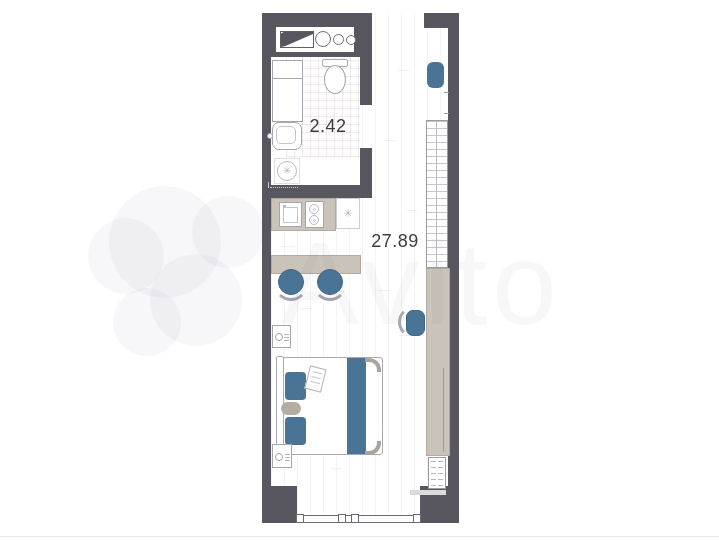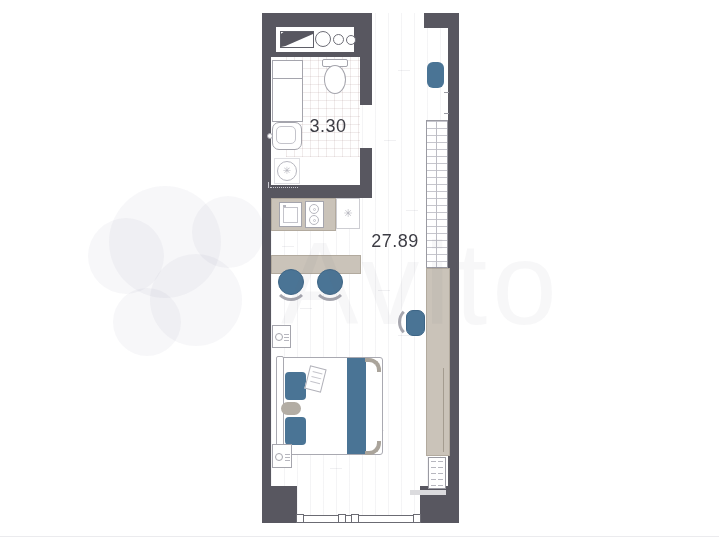--- a/index.html
+++ b/index.html
@@ -76,21 +76,21 @@
   <div class="abs fixture" style="left:322px;top:59px;width:26px;height:8px;border-radius:2px;"></div>
   <div class="abs fixture" style="left:324px;top:65px;width:22px;height:29px;border-radius:50%;"></div>
   <div class="abs" style="left:274px;top:158px;width:26px;height:26px;border:1px solid #dfdfe3;">
     <div class="abs" style="left:2px;top:2px;width:20px;height:20px;border:1.3px solid #b7b7bf;border-radius:50%;">
       <span class="glyph" style="display:block;font-size:10px;line-height:18px;">✳</span>
     </div>
   </div>
   <div class="abs" style="left:270px;top:187px;width:28px;height:0;border-top:1px dotted #c8c8cf;"></div>
   <div class="abs" style="left:268px;top:182px;width:1px;height:6px;background:#c8c8cf;"></div>
 
-  <div class="abs label" style="left:296px;top:116px;width:64px;height:20px;">3.30</div>
+  <div class="abs label" style="left:296px;top:116px;width:64px;height:20px;">2.42</div>
 
   <div class="abs beige" style="left:271px;top:198px;width:65px;height:33px;"></div>
   <div class="abs fixture" style="left:279px;top:202px;width:23px;height:25px;border-width:1.2px;">
     <div class="abs" style="left:3px;top:4px;width:15px;height:16px;border:1px solid #c4c4cb;"></div>
     <div class="abs" style="left:3px;top:2px;width:3px;height:2px;background:#b7b7bf;"></div>
   </div>
   <div class="abs fixture" style="left:305px;top:201px;width:19px;height:27px;border-width:1.2px;">
     <div class="abs" style="left:3px;top:2px;width:10px;height:10px;border:1.2px solid #b7b7bf;border-radius:50%;">
       <div class="abs" style="left:3px;top:3px;width:3px;height:3px;border:1px solid #c4c4cb;border-radius:50%;"></div>
     </div>

